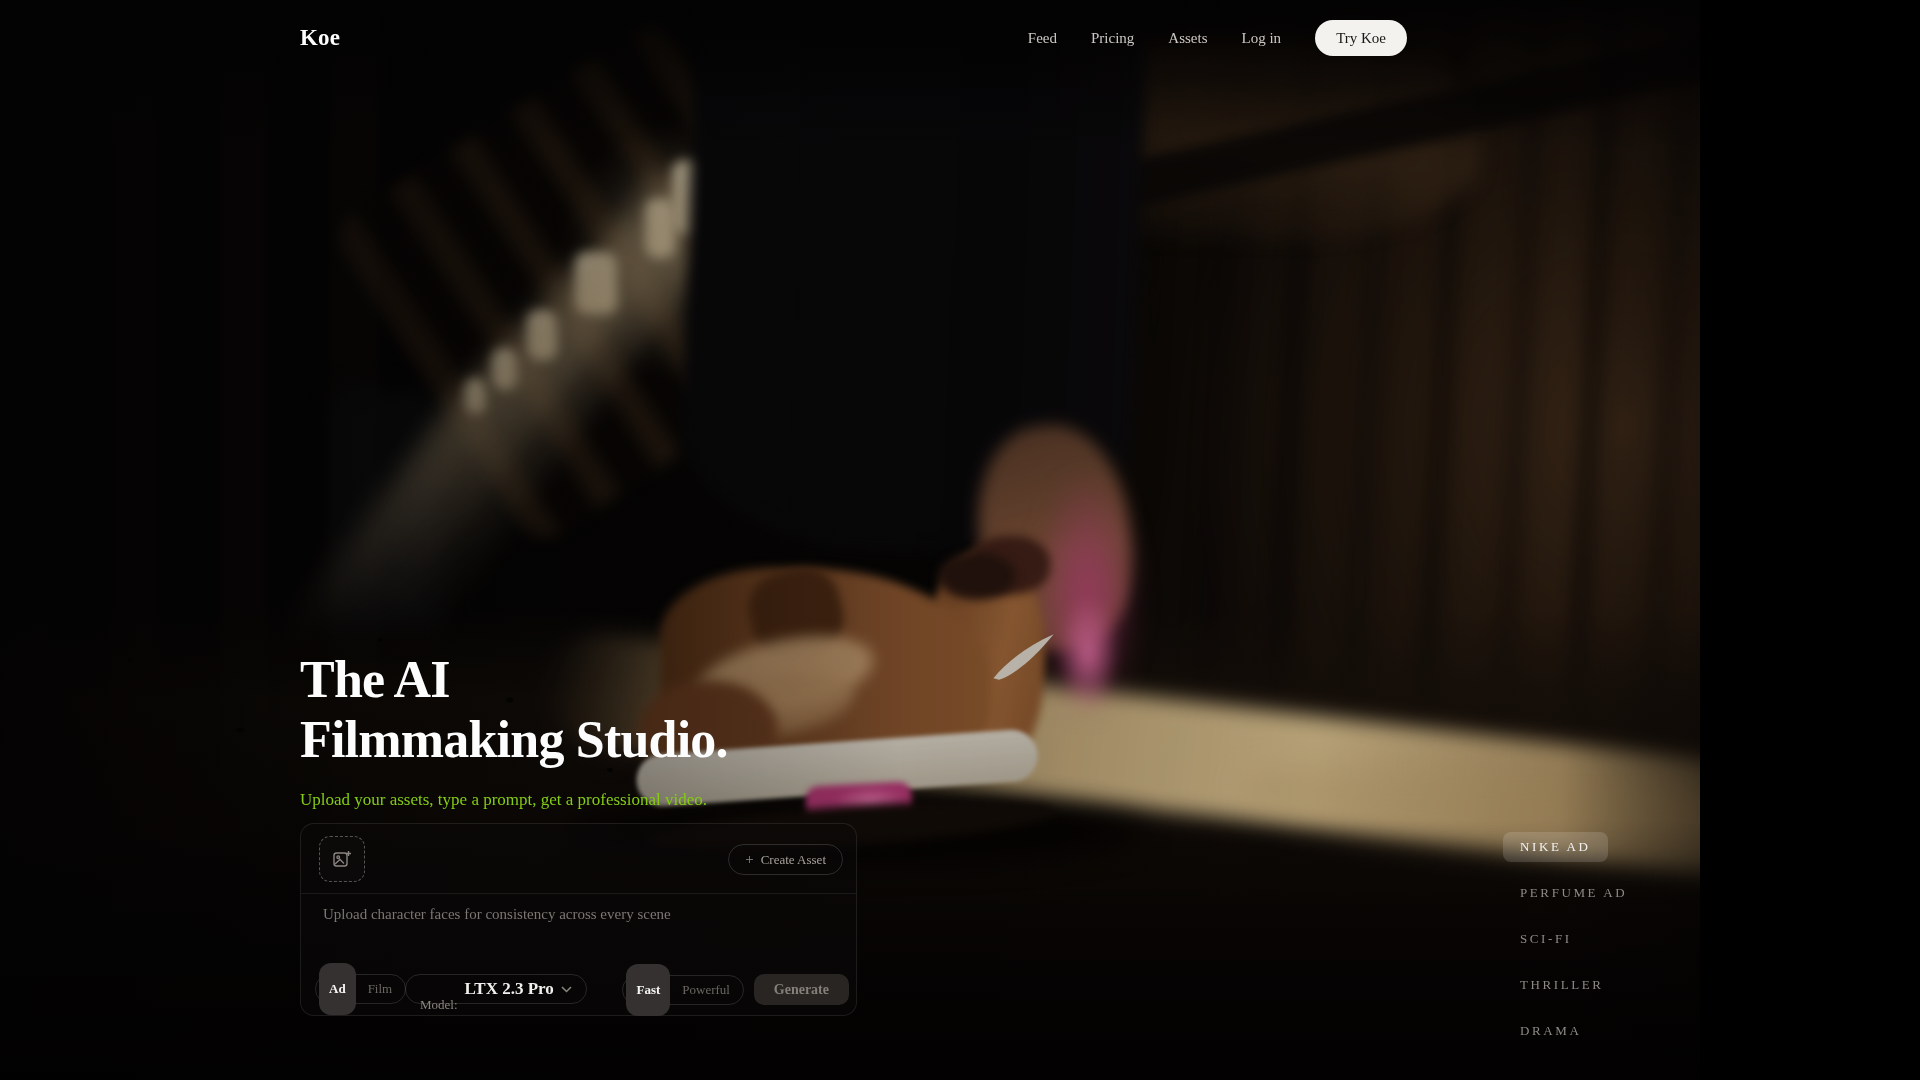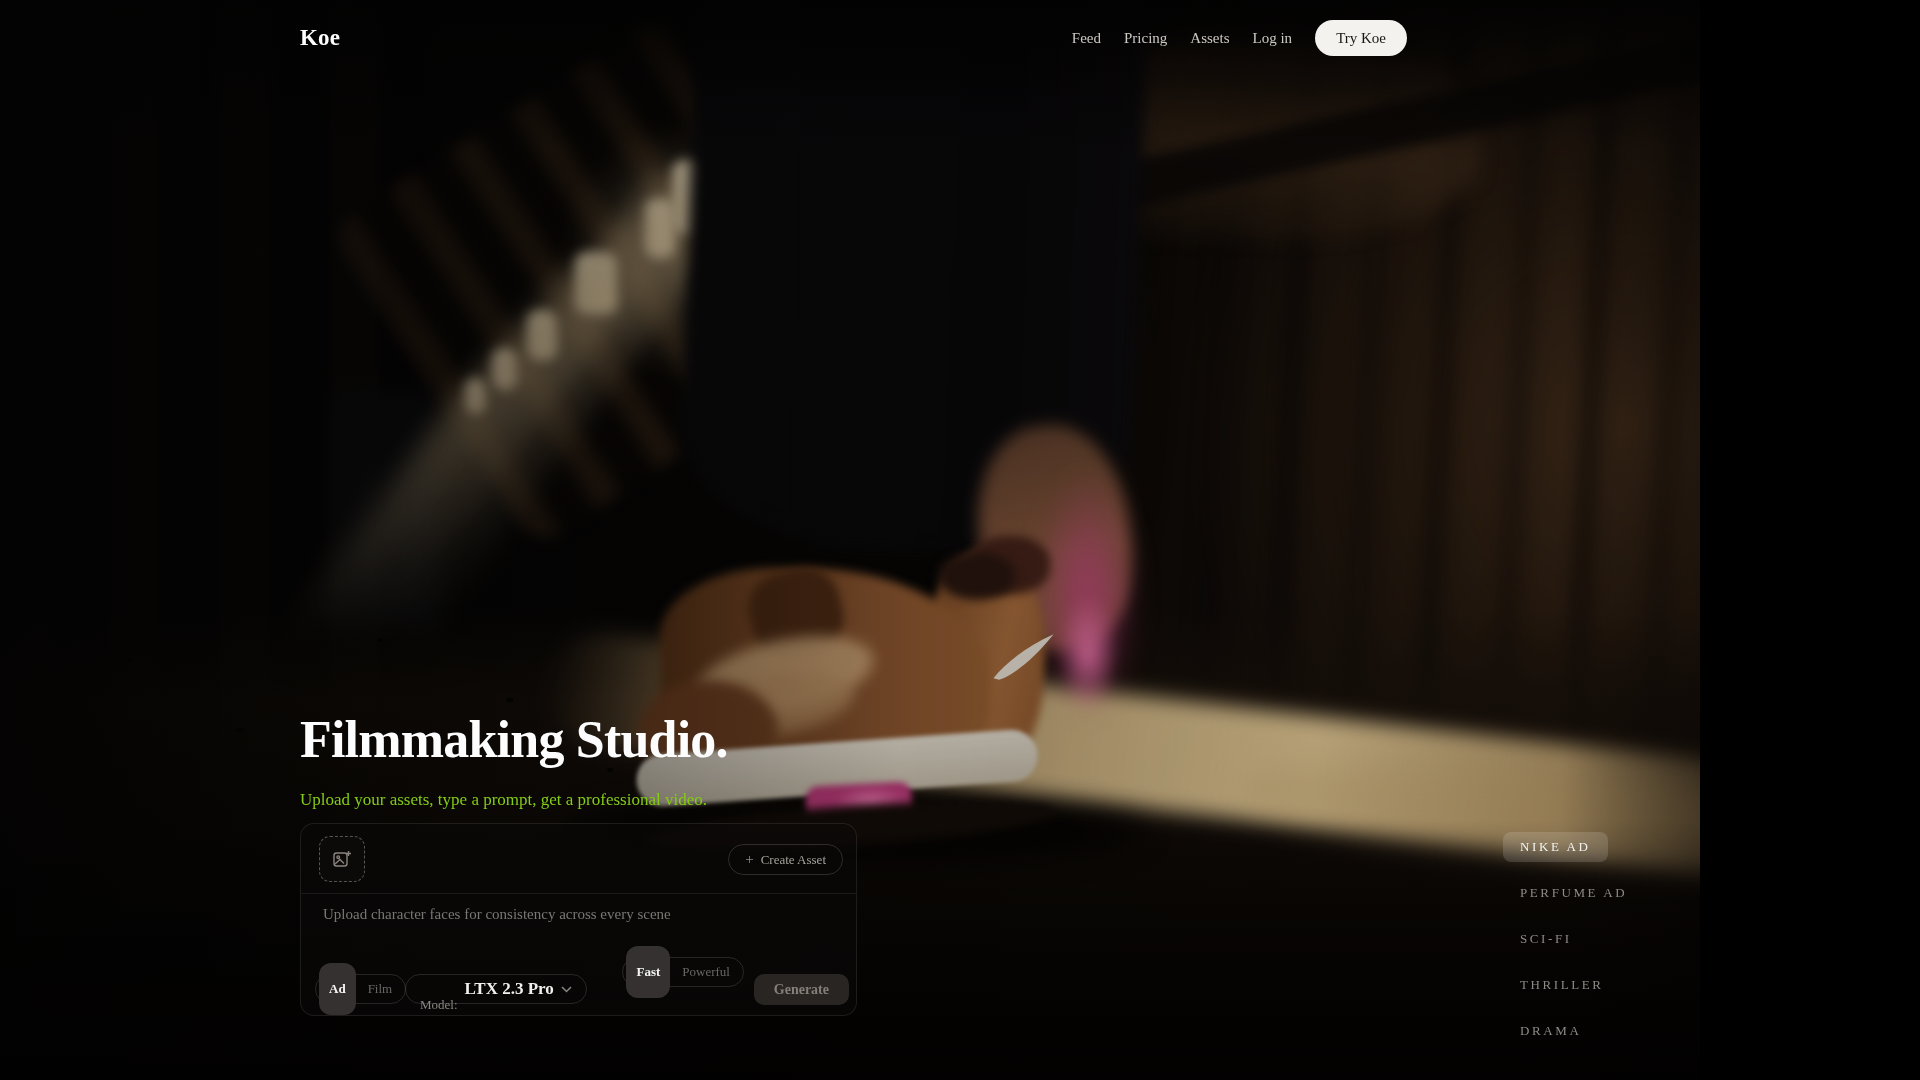--- a/index.html
+++ b/index.html
@@ -85,21 +85,21 @@
   .swoosh-svg{left:988px;top:632px;width:74px;height:56px;transform:rotate(-14deg);opacity:.96;}
   .shade-top{left:0;top:0;width:1920px;height:150px;background:linear-gradient(to bottom, rgba(4,3,3,.93), rgba(4,3,3,0));}
   .shade-left{left:0;top:0;width:900px;height:1080px;background:linear-gradient(to right, rgba(5,4,4,.9), rgba(5,4,4,.45) 45%, rgba(5,4,4,0));}
   .shade-bottom{left:0;top:820px;width:1920px;height:260px;background:linear-gradient(to top, rgba(3,2,2,.95), rgba(3,2,2,0));}
   .shade-right{left:1560px;top:0;width:360px;height:1080px;background:linear-gradient(to left, rgba(4,3,3,.72), rgba(4,3,3,0));}
   .shade-global{left:0;top:0;width:1920px;height:1080px;background:rgba(2,2,2,.22);}
   
   .ui{position:absolute;inset:0;}
   .topnav{position:absolute;left:300px;right:293px;top:20px;height:36px;display:flex;align-items:center;justify-content:space-between;}
   .logo{font-size:23px;font-weight:700;color:#ffffff;letter-spacing:.2px;cursor:pointer;}
-  .navright{display:flex;align-items:center;gap:23px;}
+  .navright{display:flex;align-items:center;gap:34px;}
   .navlink{font-size:15px;color:#ccc9c4;cursor:pointer;}
   .cta{height:36px;padding:0 21px;border:none;border-radius:18px;background:#f4f2ef;color:#191817;
     font-size:15px;font-weight:500;display:flex;align-items:center;cursor:pointer;font-family:inherit;}
   .hero{position:absolute;left:300px;top:650px;width:760px;}
   .hero h1{margin:0;font-size:52px;line-height:60px;font-weight:700;color:#fdfdfd;letter-spacing:-.8px;}
   .hero .sub{margin-top:20px;font-size:17px;color:#84cc16;}
   .card{position:absolute;left:300px;top:823px;width:555px;height:191px;border-radius:14px;
     background:rgba(12,10,9,.52);border:1px solid rgba(255,255,255,.09);}
   .upload-tile{position:absolute;left:18px;top:12px;width:44px;height:44px;border:1.5px dashed rgba(255,255,255,.30);
     border-radius:11px;display:flex;align-items:center;justify-content:center;cursor:pointer;background:rgba(255,255,255,.015);}
@@ -112,21 +112,21 @@
   .prompt::placeholder{color:#7b7772;}
   .seg{position:absolute;display:flex;align-items:center;height:30px;border:1px solid rgba(255,255,255,.13);
     border-radius:16px;padding:0 3px;gap:2px;box-sizing:border-box;}
   .seg .opt{font-size:13px;color:#6b6762;padding:14px 10px;height:24px;display:flex;align-items:center;border-radius:12px;cursor:pointer;}
   .seg .opt.active{background:#343130;color:#f6f5f3;font-weight:700;}
   .seg-mode{left:14px;bottom:11px;}
   .model{position:absolute;left:104px;bottom:11px;height:30px;border:1px solid rgba(255,255,255,.13);border-radius:16px;
     display:flex;align-items:center;gap:7px;padding:0 14px;box-sizing:border-box;cursor:pointer;}
   .model-label{font-size:13px;color:#8a8680;margin-top:32px;}
   .model-value{font-size:17px;color:#f2f0ed;font-weight:700;}
-  .seg-speed{right:112px;bottom:28px;align-items:center;}
+  .seg-speed{right:112px;bottom:10px;align-items:center;}
   .generate{position:absolute;right:7px;bottom:10px;height:31px;padding:4px 20px;background:#282523;color:#847f78;
     border:none;border-radius:10px;font-size:14px;font-weight:600;cursor:pointer;font-family:inherit;}
   .presets{position:absolute;left:1503px;top:832px;display:flex;flex-direction:column;gap:16px;align-items:flex-start;}
   .preset{height:30px;display:flex;align-items:center;padding:0 17px;border-radius:8px;font-size:13px;
     letter-spacing:2.6px;color:#8e8a85;font-weight:500;white-space:nowrap;cursor:pointer;}
   .preset.active{background:rgba(255,255,255,.14);color:#f4f2ef;}
   .watermark{position:absolute;left:1800px;top:1032px;font-size:26px;font-weight:600;color:#2f2f35;letter-spacing:.5px;}
 </style>
 </head>
 <body>
@@ -193,21 +193,21 @@
         <span class="navlink">Feed</span>
         <span class="navlink">Pricing</span>
         <span class="navlink">Assets</span>
         <span class="navlink">Log in</span>
         <button class="cta">Try Koe</button>
       </div>
     </header>
 
     <div class="hero">
       <h1>
-        <br>
+        <span>The AI</span><br>
         <span>Filmmaking Studio.</span>
       </h1>
       <div class="sub">Upload your assets, type a prompt, get a professional video.</div>
     </div>
 
     <section class="card">
       <div class="upload-tile">
         <svg width="20" height="20" viewBox="0 0 20 20" fill="none" stroke="#8a8580" stroke-width="1.4">
           <rect x="2" y="4" width="13" height="13" rx="2.5"></rect>
           <circle cx="6.2" cy="8.2" r="1.3"></circle>

